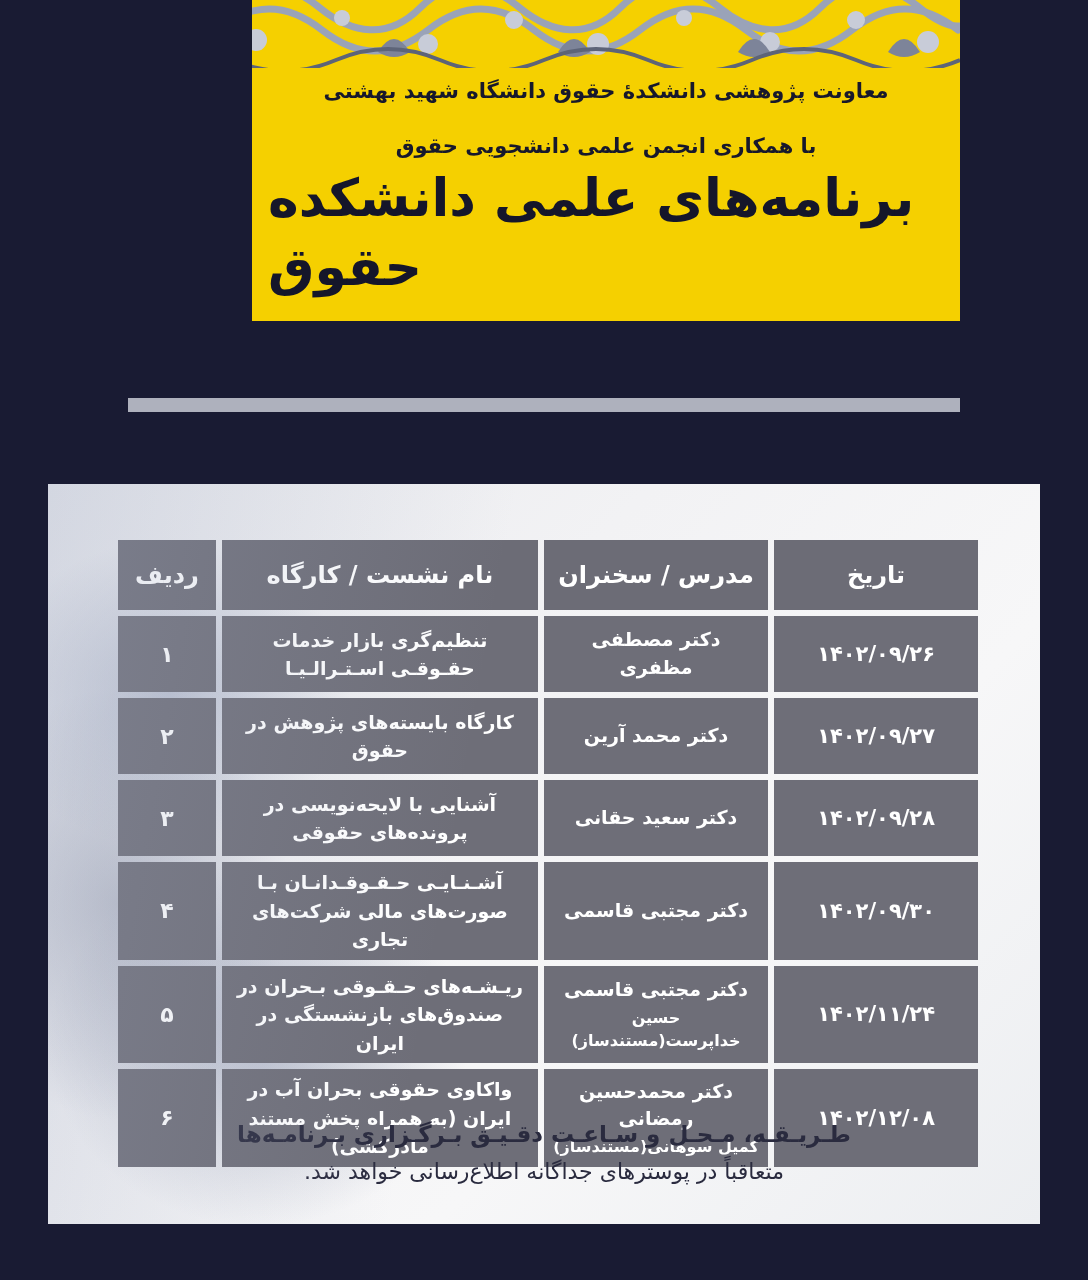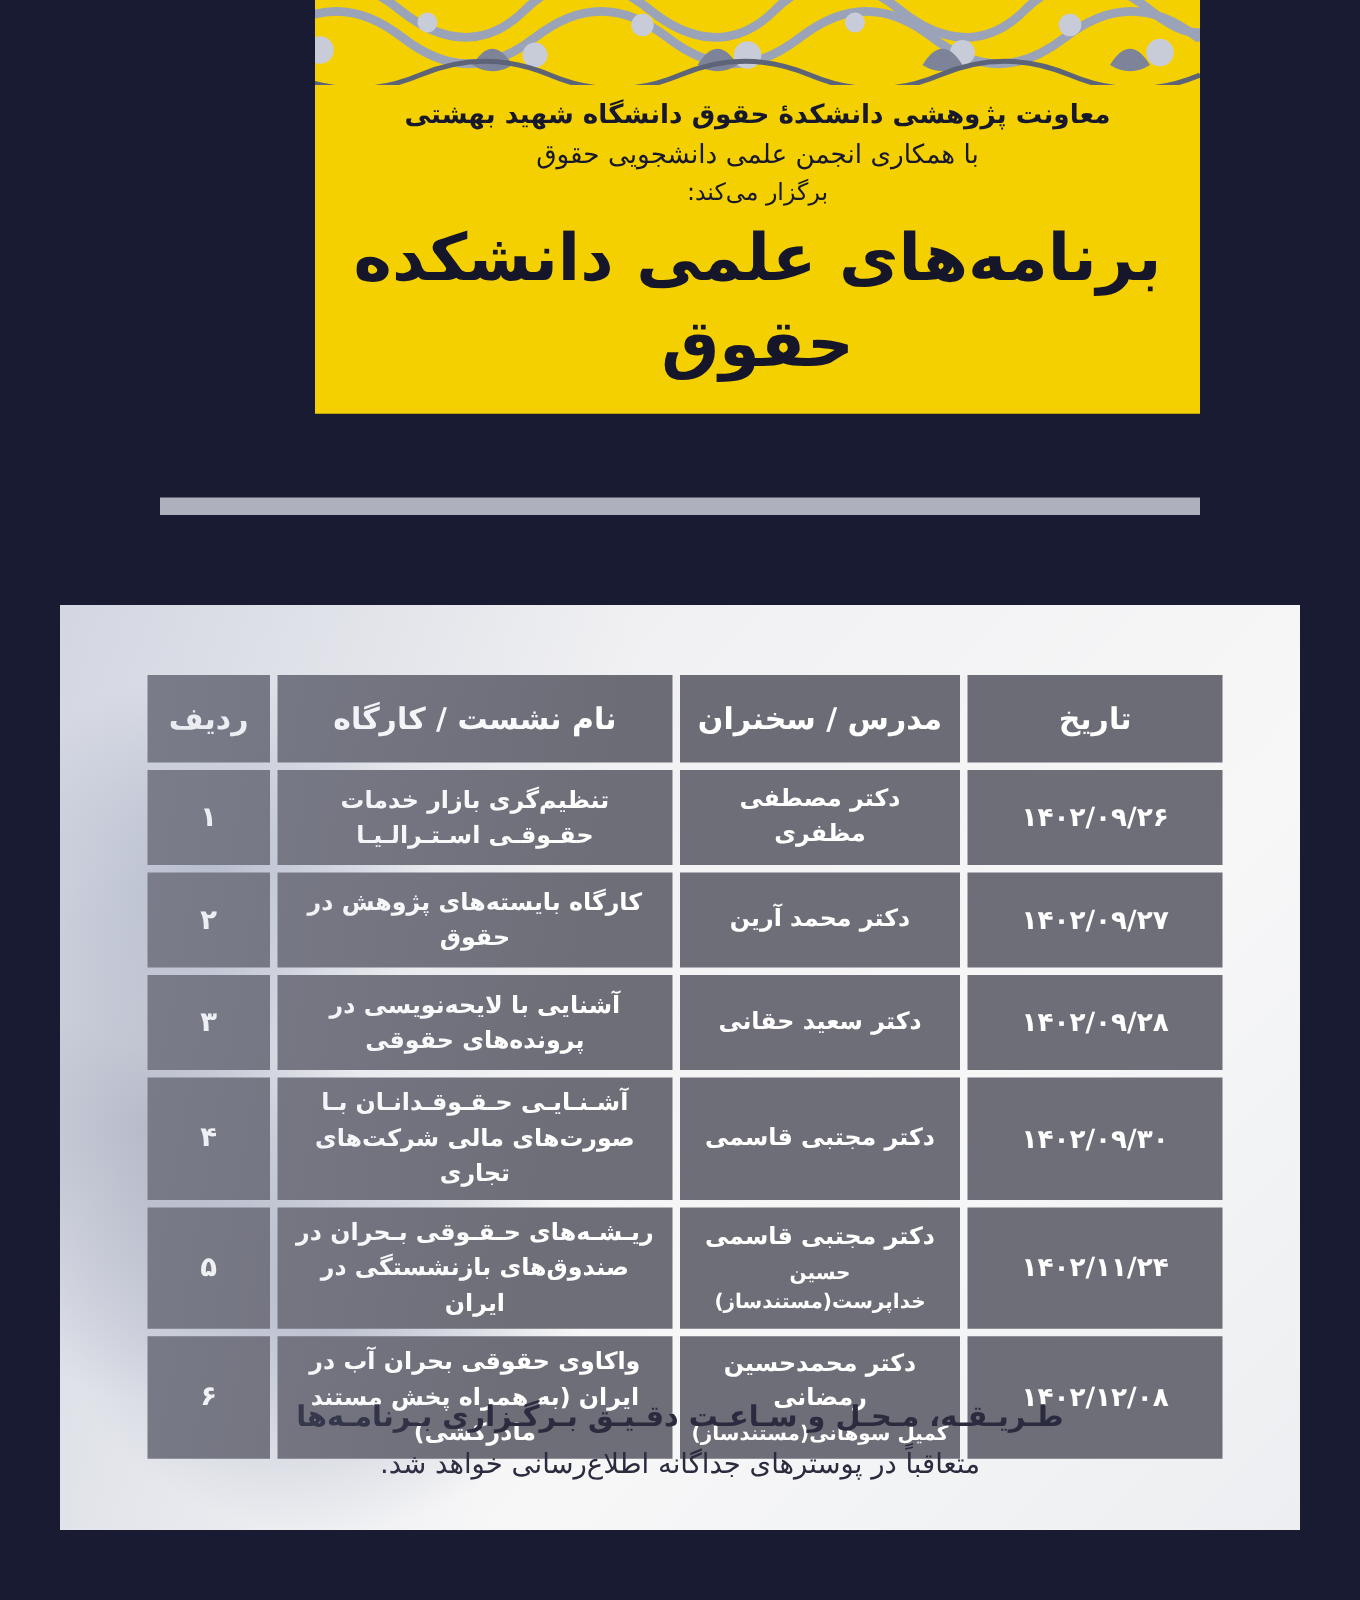--- a/index.html
+++ b/index.html
@@ -44,31 +44,32 @@
     direction: rtl;
   }
   .banner-line1 {
     font-size: 21px;
     font-weight: bold;
     line-height: 1.5;
     padding-top: 8px;
   }
   .banner-line2 {
     font-size: 21px;
-    font-weight: normal;
+    font-weight: bold;
     line-height: 1.5;
+    margin-top: 23px;
   }
   .banner-line3 {
     font-size: 19px;
     font-weight: normal;
     line-height: 1.6;
     padding-bottom: 2px;
   }
   .banner-title {
-    text-align: center;
+    text-align: left;
     color: #15162a;
     font-size: 52px;
     font-weight: bold;
     line-height: 1.32;
     direction: rtl;
     padding: 2px 16px 6px 16px;
     letter-spacing: -0.5px;
   }
 
   .banner-shadow {
@@ -205,21 +206,20 @@
         </g>
         <g fill="none" stroke="#5d6478" stroke-width="4">
           <path d="M0 60 q52 -22 104 0 t104 0 t104 0 t104 0 t104 0 t104 0 t104 0 t104 0"></path>
         </g>
       </svg>
     </div>
 
     <div class="banner-lines">
       <div class="banner-line1">معاونت پژوهشی دانشکدهٔ حقوق دانشگاه شهید بهشتی</div>
       <div class="banner-line2">با همکاری انجمن علمی دانشجویی حقوق</div>
-      <div class="banner-line3">برگزار می‌کند:</div>
     </div>
 
     <div class="banner-title">
       <div>برنامه‌های علمی دانشکده حقوق</div>
     </div>
   </div>
 </div>
 <div class="banner-shadow"></div>
 
 <div class="card">

